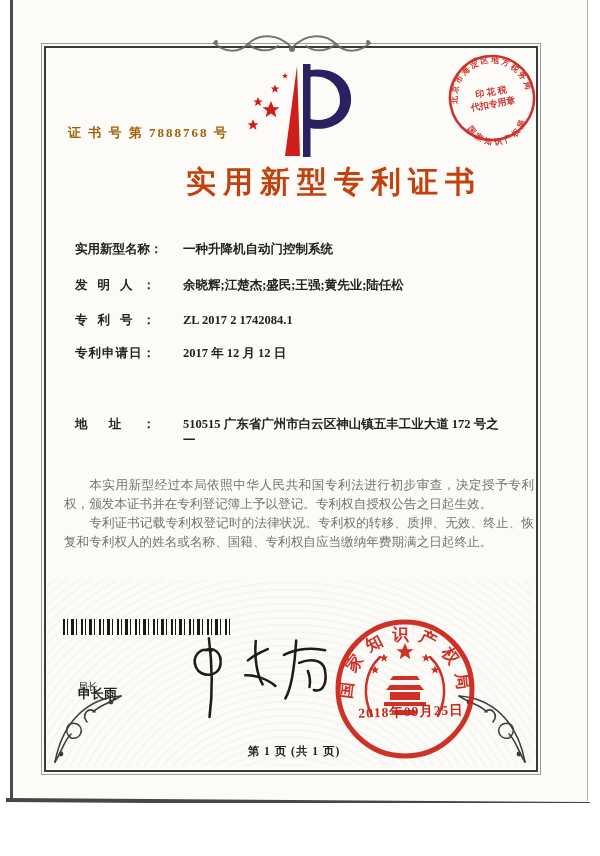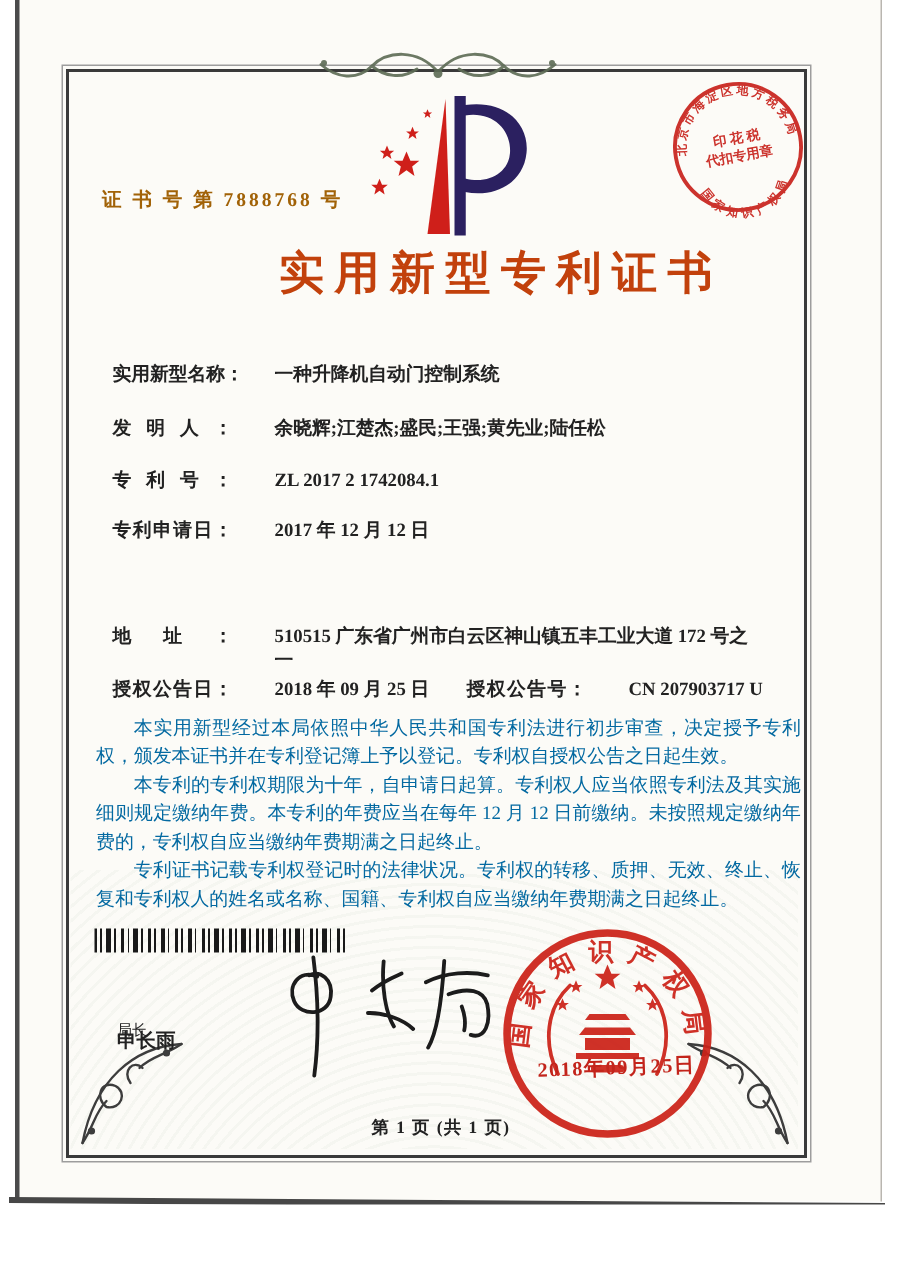--- a/index.html
+++ b/index.html
@@ -22,21 +22,21 @@
          font-size:30px;font-weight:600;letter-spacing:7px;color:#c2410c;}
   
   .frow{position:absolute;left:75px;width:460px;font-size:12.5px;font-weight:600;color:#222;line-height:16px;}
   .flabel{display:inline-block;width:80px;text-align:justify;text-align-last:justify;vertical-align:top;white-space:nowrap;}
   .fvalue{display:inline-block;vertical-align:top;max-width:356px;margin-left:28px;}
   .fvalue .l2{display:block;}
   .pair2{position:absolute;left:236px;top:0;white-space:nowrap;}
   .pair2 .flabel{width:80px;}
   
   .body-text{position:absolute;left:64px;top:476px;width:470px;font-size:12.6px;line-height:19px;
-         text-align:justify;color:#0369a1;font-weight:500;}
+         text-align:justify;color:#737373;font-weight:500;}
   .body-text p{margin:0;text-indent:2em;}
   
   .barcode{position:absolute;left:63px;top:619px;width:167px;height:16px;
     background:repeating-linear-gradient(90deg,#191919 0 2px,transparent 2px 4px,#191919 4px 5px,
       transparent 5px 8px,#191919 8px 11px,transparent 11px 13px,#191919 13px 14px,transparent 14px 18px);}
   .director-label{position:absolute;left:78px;top:680px;font-size:10px;font-weight:400;}
   .director-name{position:absolute;left:78px;top:685px;font-size:13px;font-weight:700;}
   .signature{position:absolute;left:172px;top:628px;width:170px;height:96px;transform:rotate(-2deg);}
   
   .big-seal{position:absolute;left:320px;top:604px;width:170px;height:170px;opacity:.93;}
@@ -136,30 +136,23 @@
   </div>
   <div class="frow" style="top:312px">
     <span class="flabel">专利号：</span><span class="fvalue">ZL 2017 2 1742084.1</span>
   </div>
   <div class="frow" style="top:345px">
     <span class="flabel">专利申请日：</span><span class="fvalue">2017 年 12 月 12 日</span>
   </div>
   <div class="frow" style="top:416px">
     <span class="flabel">地址：</span><span class="fvalue"><span>510515 广东省广州市白云区神山镇五丰工业大道 172 号之</span><span class="l2">一</span></span>
   </div>
-  <div class="frow" style="top:451px">
-    <span class="flabel">授权公告日：</span><span class="fvalue">2018 年 09 月 25 日</span>
-    <span class="pair2">
-      <span class="flabel">授权公告号：</span><span class="fvalue">CN 207903717 U</span>
-    </span>
-  </div>
 
   <div class="body-text">
     <p>本实用新型经过本局依照中华人民共和国专利法进行初步审查，决定授予专利权，颁发本证书并在专利登记簿上予以登记。专利权自授权公告之日起生效。</p>
-    <p>本专利的专利权期限为十年，自申请日起算。专利权人应当依照专利法及其实施细则规定缴纳年费。本专利的年费应当在每年 12 月 12 日前缴纳。未按照规定缴纳年费的，专利权自应当缴纳年费期满之日起终止。</p>
     <p>专利证书记载专利权登记时的法律状况。专利权的转移、质押、无效、终止、恢复和专利权人的姓名或名称、国籍、专利权自应当缴纳年费期满之日起终止。</p>
   </div>
 
   <div class="barcode"></div>
 
   <div class="director-label">局长</div>
   <div class="director-name">申长雨</div>
   <svg class="signature" viewBox="0 0 160 90">
     <g stroke="#1c1c1c" stroke-width="2.4" fill="none" stroke-linecap="round">
       <path d="M38,20 C27,15 19,25 23,35 C27,45 44,45 46,33 C48,22 40,16 33,19"></path>

